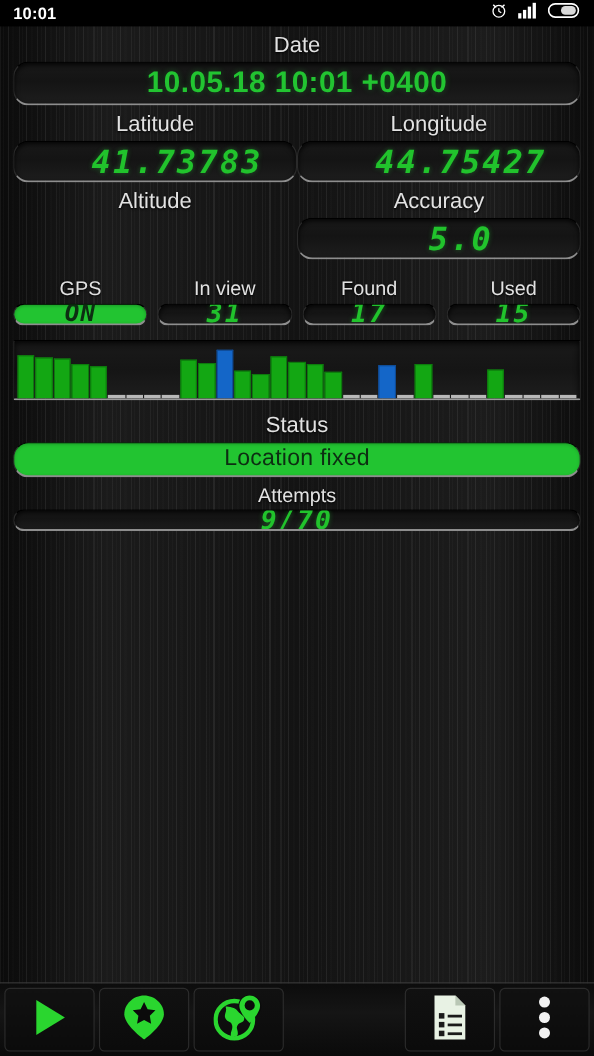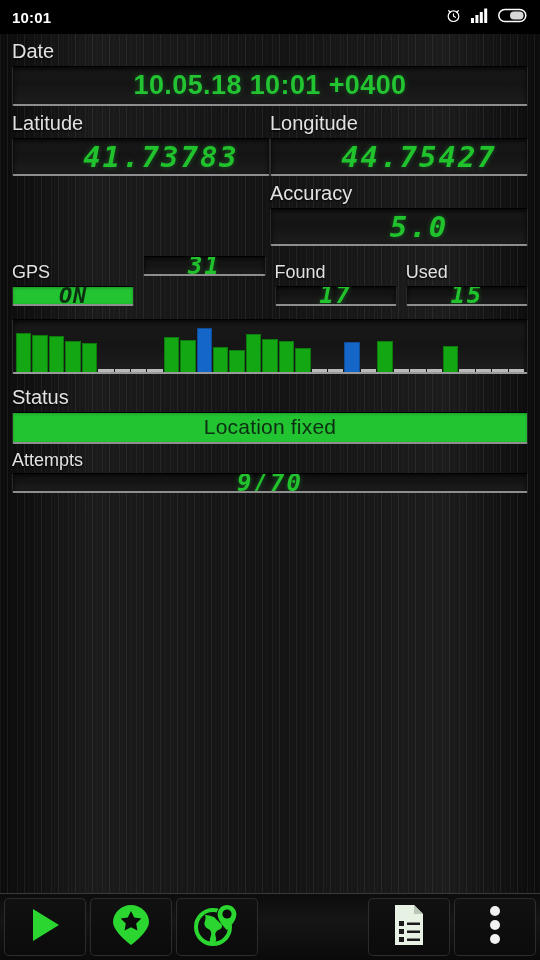--- a/index.html
+++ b/index.html
@@ -24,54 +24,54 @@
         rgba(255,255,255,0.070) 7px, rgba(255,255,255,0.070) 8px,
         rgba(0,0,0,0.00) 8px, rgba(0,0,0,0.00) 11px,
         rgba(255,255,255,0.012) 11px, rgba(255,255,255,0.012) 13px,
         rgba(0,0,0,0.00) 13px, rgba(0,0,0,0.00) 17px),
       linear-gradient(90deg,#0b0b0b 0%, #1b1b1b 18%, #131313 50%, #1c1c1c 82%, #0b0b0b 100%);
     overflow: hidden;
   }
 
   
   .statusbar {
-    height: 34px; width: 100%;
+    height: 24px; width: 100%;
     background: #000;
     display: flex; align-items: center;
     padding: 0 12px;
     position: relative; z-index: 5;
   }
   .sb-time {
     color: #fff; font-size: 15px; font-weight: bold;
     letter-spacing: 0.2px;
   }
   .sb-right { margin-left: auto; display: flex; align-items: center; gap: 9px; }
   .sb-icon { display: block; }
 
   
   .content { padding: 0 12px; }
 
   .label {
     color: #e2e2e2;
     font-size: 20px;
-    text-align: left;
+    text-align: center;
     padding: 6px 0 3px 0;
     line-height: 1.15;
     text-shadow: 0 1px 2px #000;
   }
   .label.sm { font-size: 18px; }
 
   
   .field {
     background: linear-gradient(180deg,#191919 0%, #141414 45%, #1d1d1d 100%);
     border-top: 1px solid #000;
     border-left: 1px solid #2a2a2a;
     border-right: 1px solid #2a2a2a;
     border-bottom: 2px solid #8e8e8e;
-    border-radius: 2px;
+    border-radius: 14px;
     box-shadow: inset 0 2px 5px rgba(0,0,0,0.85);
     text-align: center;
     overflow: hidden;
   }
   .lcd {
     font-family: "DejaVu Sans Mono", monospace;
     color: #21c32c;
     letter-spacing: 2px;
     text-shadow: 0 0 5px rgba(40,220,60,0.35);
     font-style: italic;
@@ -222,37 +222,39 @@
       <div class="col">
         <div class="label">Longitude</div>
         <div class="field val-field">
           <span class="lcd val-big">44.75427</span>
         </div>
       </div>
     </div>
 
     <div class="row2">
       <div class="col">
+        <div class="label">Altitude</div>
       </div>
       <div class="col">
         <div class="label">Accuracy</div>
         <div class="field val-field">
           <span class="lcd val-big">5.0</span>
         </div>
       </div>
     </div>
 
     <div class="row4" style="margin-top:10px;">
       <div class="quad">
         <div class="label sm">GPS</div>
         <div class="field quad-field on-field">
           <span class="on-text">ON</span>
         </div>
       </div>
       <div class="quad">
+        <div class="label sm">In view</div>
         <div class="field quad-field">
           <span class="lcd quad-val">31</span>
         </div>
       </div>
       <div class="quad">
         <div class="label sm">Found</div>
         <div class="field quad-field">
           <span class="lcd quad-val">17</span>
         </div>
       </div>

